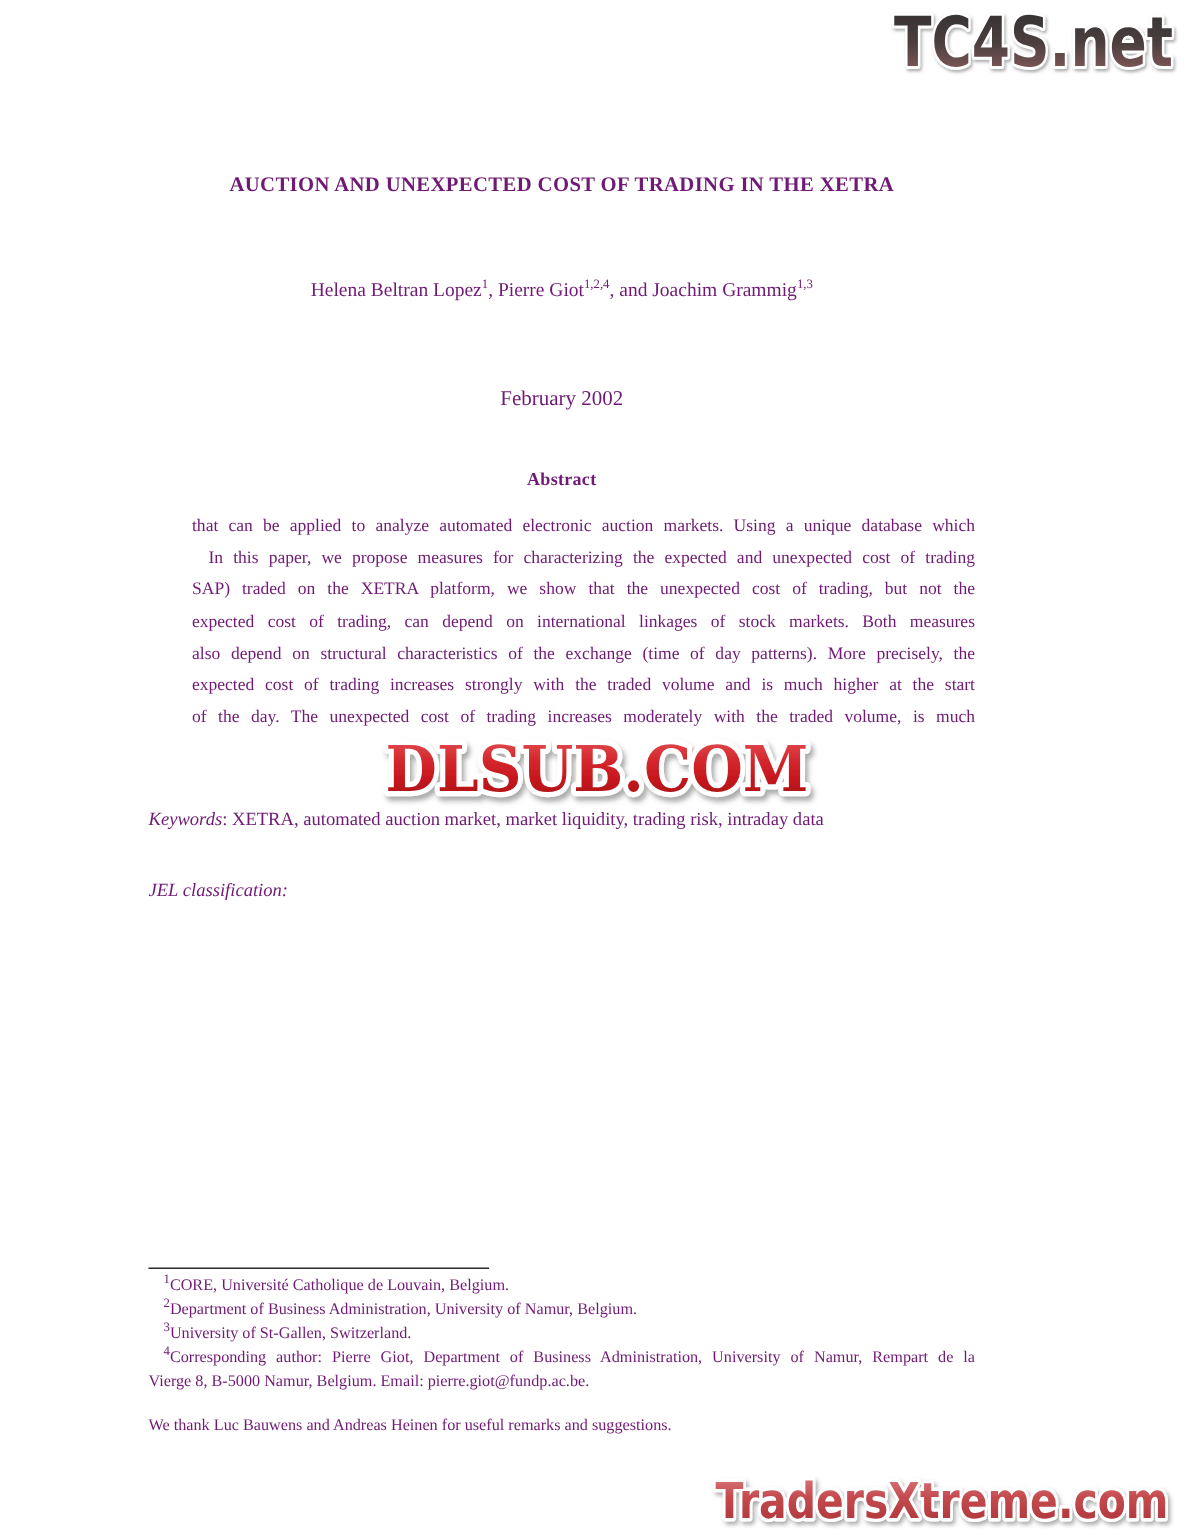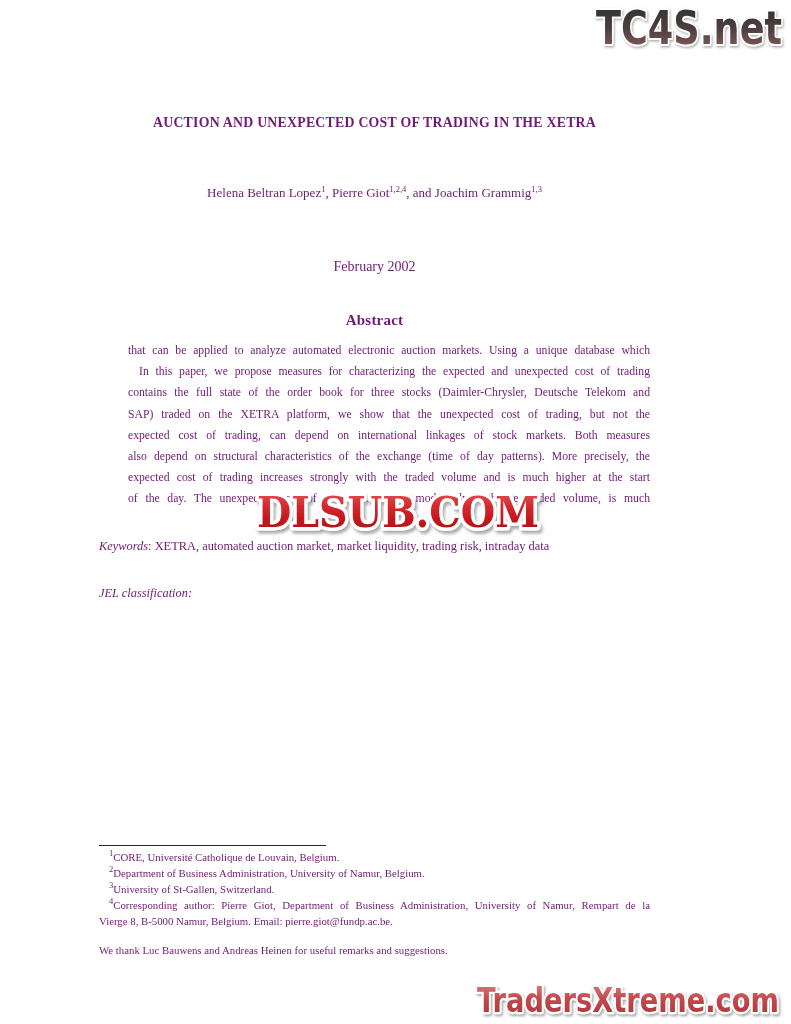--- a/index.html
+++ b/index.html
@@ -10,21 +10,21 @@
   
   .title-block{
     position:absolute;left:99px;top:111px;width:551px;text-align:center;
     font-weight:bold;font-size:13.8px;line-height:23.5px;letter-spacing:.25px;
   }
   .authors{
     position:absolute;left:99px;top:185px;width:551px;text-align:center;font-size:13px;
   }
   sup{font-size:8.5px;vertical-align:super;line-height:0;}
   .date{position:absolute;left:99px;top:259px;width:551px;text-align:center;font-size:14px;}
-  .abs-head{position:absolute;left:99px;top:312px;width:551px;text-align:center;font-size:15px;font-weight:bold;letter-spacing:.2px;}
+  .abs-head{position:absolute;left:99px;top:312px;width:551px;text-align:center;font-size:12px;font-weight:bold;letter-spacing:.2px;}
   
   .abstract{position:absolute;left:128px;top:340px;width:522px;font-size:11.7px;line-height:21.2px;}
   .abs-line{text-align:justify;text-align-last:justify;}
   .abs-line.first{text-indent:11px;}
   .abs-line.last{text-align-last:left;}
   .keywords{position:absolute;left:99px;top:539px;width:551px;font-size:12.4px;}
   .jel{position:absolute;left:99px;top:586px;width:551px;font-size:12.4px;}
   .italic{font-style:italic;}
   
   .footnotes{position:absolute;left:99px;top:845px;width:551px;font-size:10.8px;line-height:16px;}
@@ -66,21 +66,20 @@
   <div class="authors">
     <span>Helena Beltran Lopez</span><sup>1</sup><span>, Pierre Giot</span><sup>1,2,4</sup><span>, and Joachim Grammig</span><sup>1,3</sup>
   </div>
 
   <div class="date">February 2002</div>
 
   <div class="abs-head">Abstract</div>
   <div class="abstract">
     <div class="abs-line">that can be applied to analyze automated electronic auction markets. Using a unique database which</div>
     <div class="abs-line first">In this paper, we propose measures for characterizing the expected and unexpected cost of trading</div>
-    <div class="abs-line">contains the full state of the order book for three stocks (Daimler-Chrysler, Deutsche Telekom and</div>
     <div class="abs-line">SAP) traded on the XETRA platform, we show that the unexpected cost of trading, but not the</div>
     <div class="abs-line">expected cost of trading, can depend on international linkages of stock markets.  Both measures</div>
     <div class="abs-line">also depend on structural characteristics of the exchange (time of day patterns). More precisely, the</div>
     <div class="abs-line">expected cost of trading increases strongly with the traded volume and is much higher at the start</div>
     <div class="abs-line">of the day.  The unexpected cost of trading increases moderately with the traded volume, is much</div>
   </div>
 
   <svg class="wm wm-dlsub" width="306" height="58" viewBox="0 0 306 58">
     <defs>
       <linearGradient id="gDlsub" x1="0" y1="0" x2="0" y2="1">

